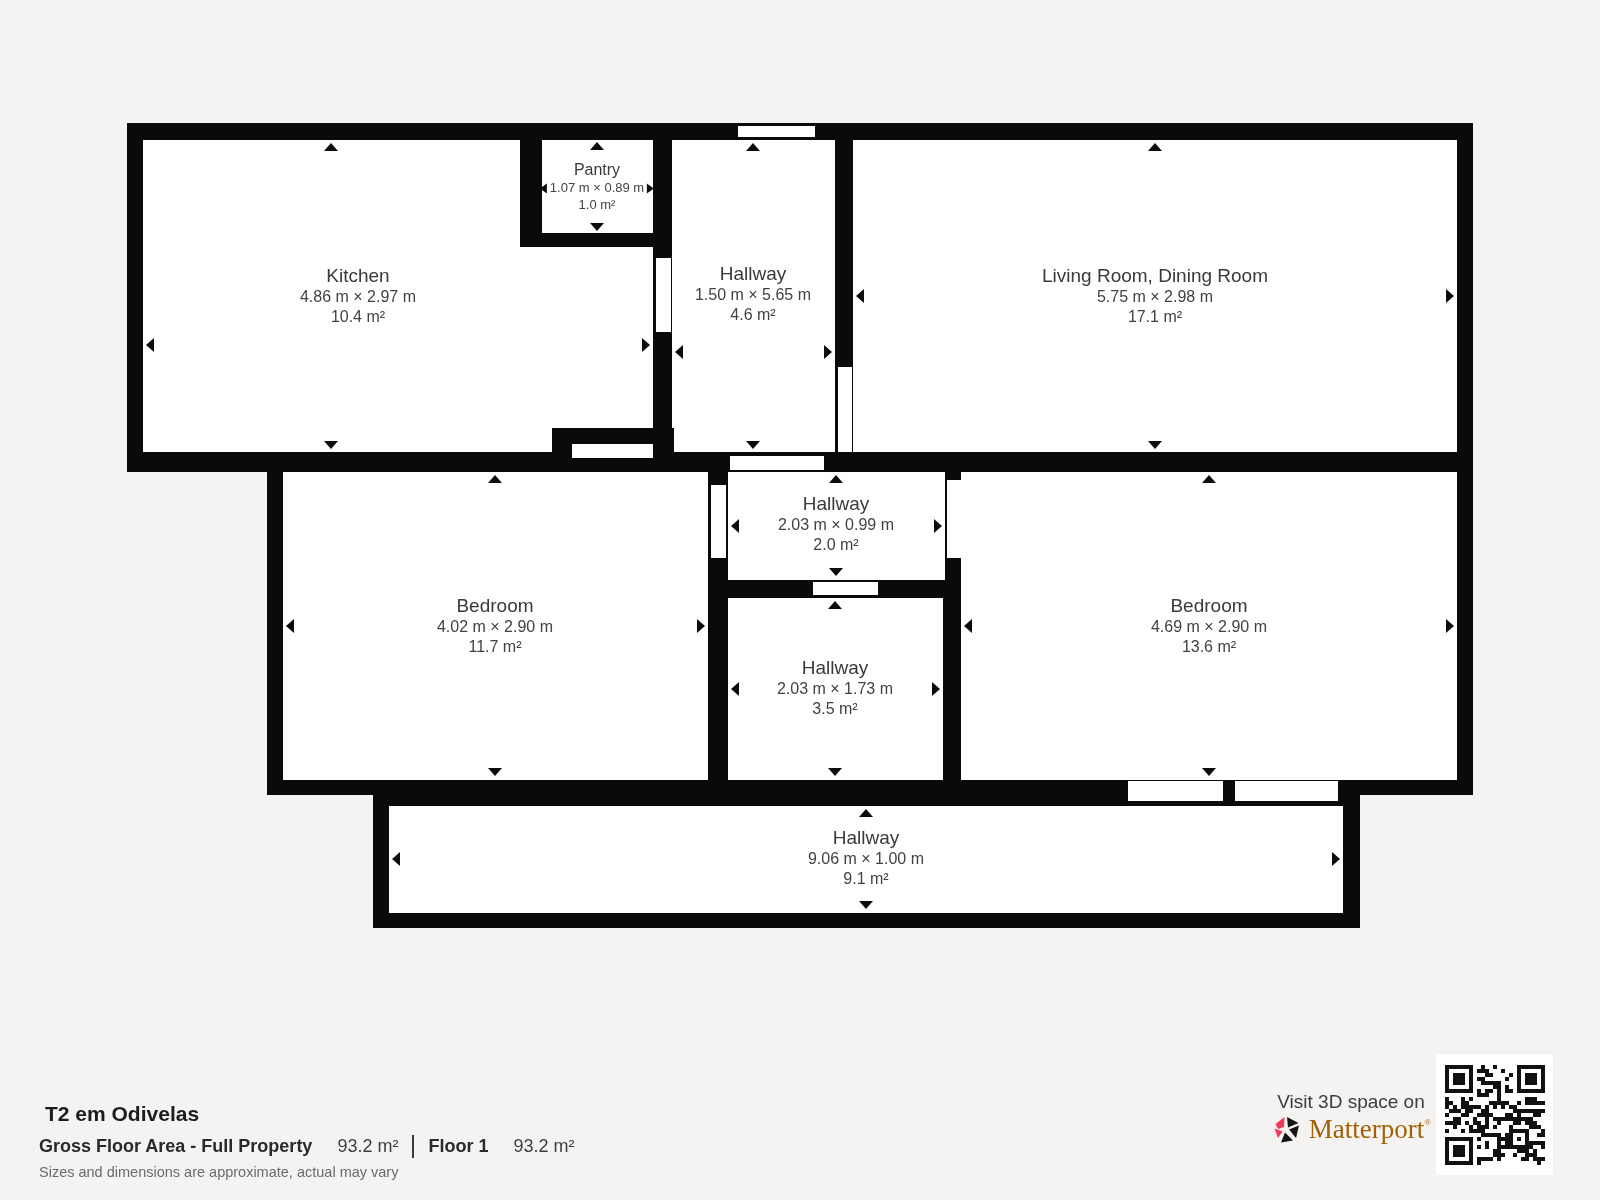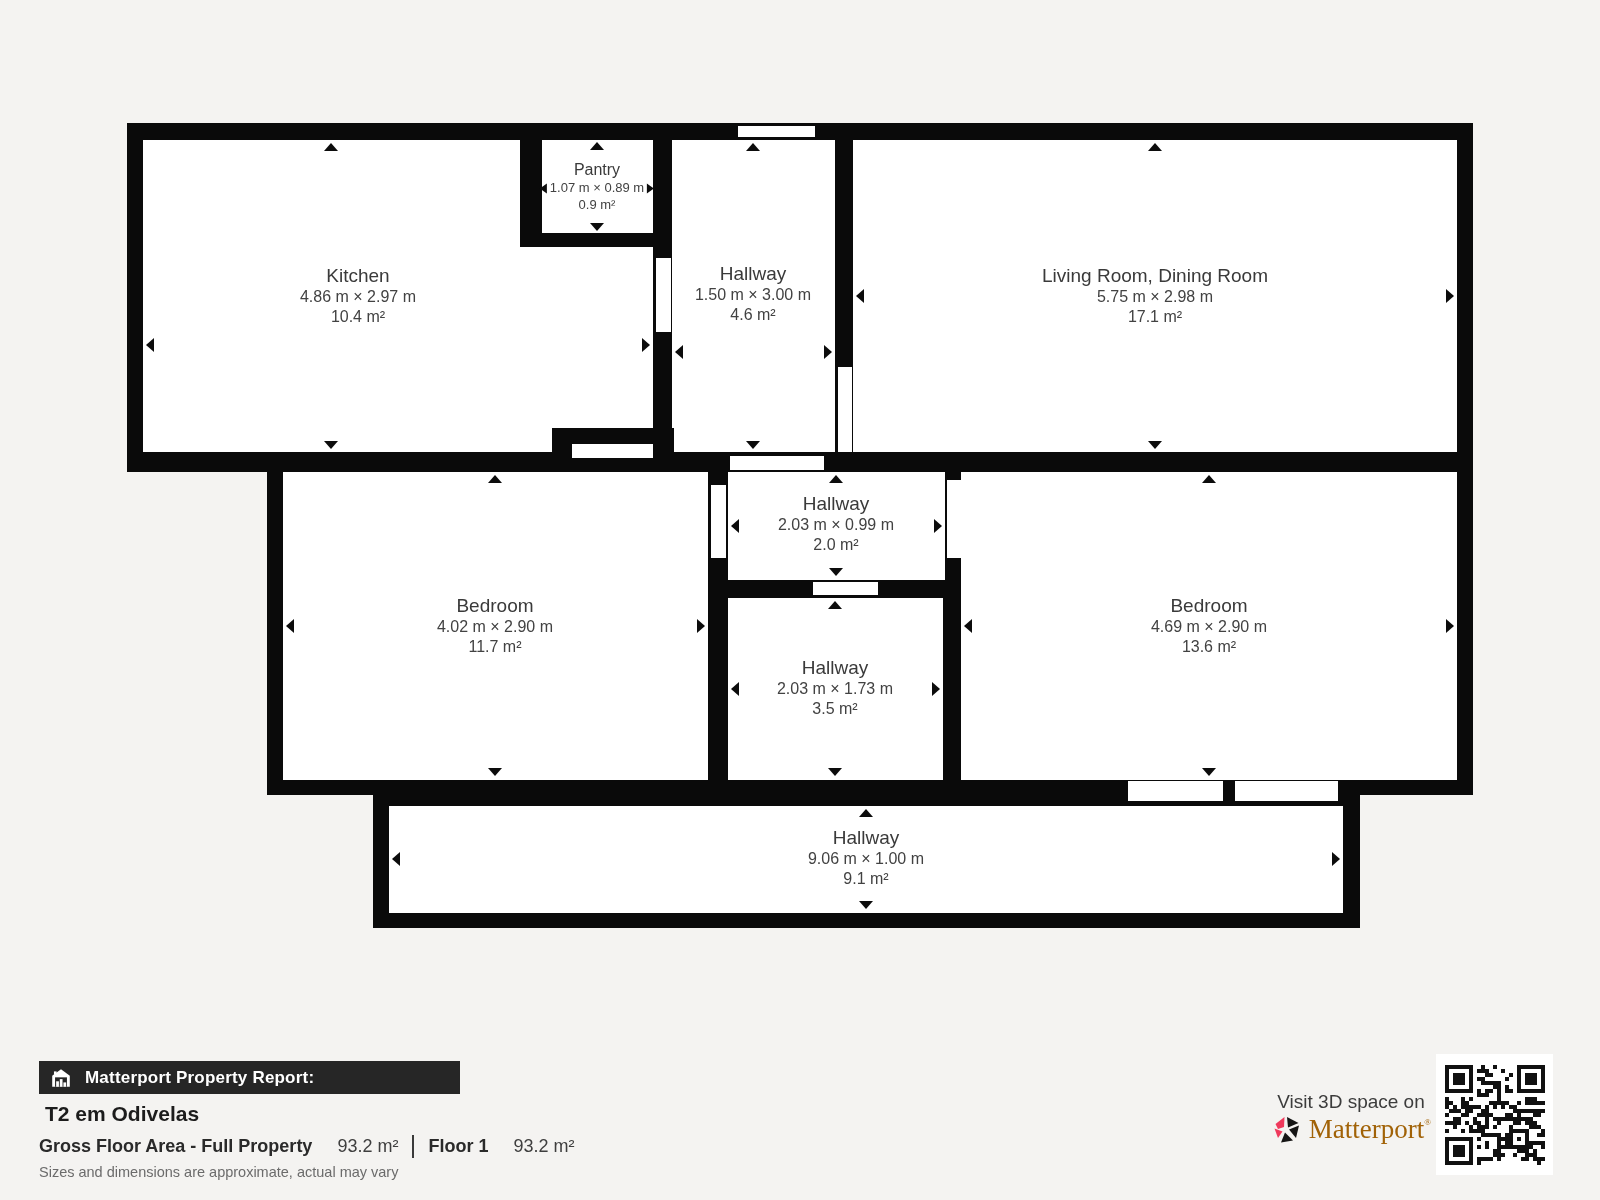--- a/index.html
+++ b/index.html
@@ -74,25 +74,25 @@
     <div class="door" style="left:1235px;top:781px;width:103px;height:20px;"></div>
 
     <div class="lbl" style="left:358px;top:296px;">
       <div class="nm">Kitchen</div>
       <div class="dm">4.86 m × 2.97 m</div>
       <div class="ar2">10.4 m²</div>
     </div>
     <div class="lbl small" style="left:597px;top:186px;">
       <div class="nm">Pantry</div>
       <div class="dm"><span class="ptl"></span><span>1.07 m × 0.89 m</span><span class="ptr"></span></div>
-      <div class="ar2">0.9 m²</div>
+      <div class="ar2">1.0 m²</div>
     </div>
     <div class="lbl" style="left:753px;top:294px;">
       <div class="nm">Hallway</div>
-      <div class="dm">1.50 m × 3.00 m</div>
+      <div class="dm">1.50 m × 5.65 m</div>
       <div class="ar2">4.6 m²</div>
     </div>
     <div class="lbl" style="left:1155px;top:296px;">
       <div class="nm">Living Room, Dining Room</div>
       <div class="dm">5.75 m × 2.98 m</div>
       <div class="ar2">17.1 m²</div>
     </div>
     <div class="lbl" style="left:495px;top:626px;">
       <div class="nm">Bedroom</div>
       <div class="dm">4.02 m × 2.90 m</div>
@@ -148,31 +148,20 @@
     <div class="tu" style="left:1202px;top:475px;"></div>
     <div class="td" style="left:1202px;top:768px;"></div>
     <div class="tl" style="left:964px;top:619px;"></div>
     <div class="tr" style="left:1446px;top:619px;"></div>
     <div class="tu" style="left:859px;top:809px;"></div>
     <div class="td" style="left:859px;top:901px;"></div>
     <div class="tl" style="left:392px;top:852px;"></div>
     <div class="tr" style="left:1332px;top:852px;"></div>
   </div>
 
-  <div class="fbar">
-    <svg width="22" height="22" viewBox="0 0 20 20" style="margin-left:11px;">
-      <path d="M2 8 L10 2 L18 8 V18 H2 Z" fill="#ffffff"></path>
-      <rect x="3.6" y="4" width="2.4" height="3" fill="#ffffff"></rect>
-      <rect x="4.6" y="9.4" width="10.8" height="8.6" fill="#262626"></rect>
-      <rect x="5.6" y="13" width="2.5" height="5" fill="#ffffff"></rect>
-      <rect x="8.9" y="11" width="2.5" height="7" fill="#ffffff"></rect>
-      <rect x="12.2" y="14" width="2.5" height="4" fill="#ffffff"></rect>
-    </svg>
-    <span class="txt">Matterport Property Report:</span>
-  </div>
 
   <div class="ftitle">T2 em Odivelas</div>
 
   <div class="fmetrics">
     <span class="bold">Gross Floor Area - Full Property</span>
     <span class="val">93.2 m²</span>
     <span class="divider"></span>
     <span class="bold">Floor 1</span>
     <span class="val">93.2 m²</span>
   </div>

